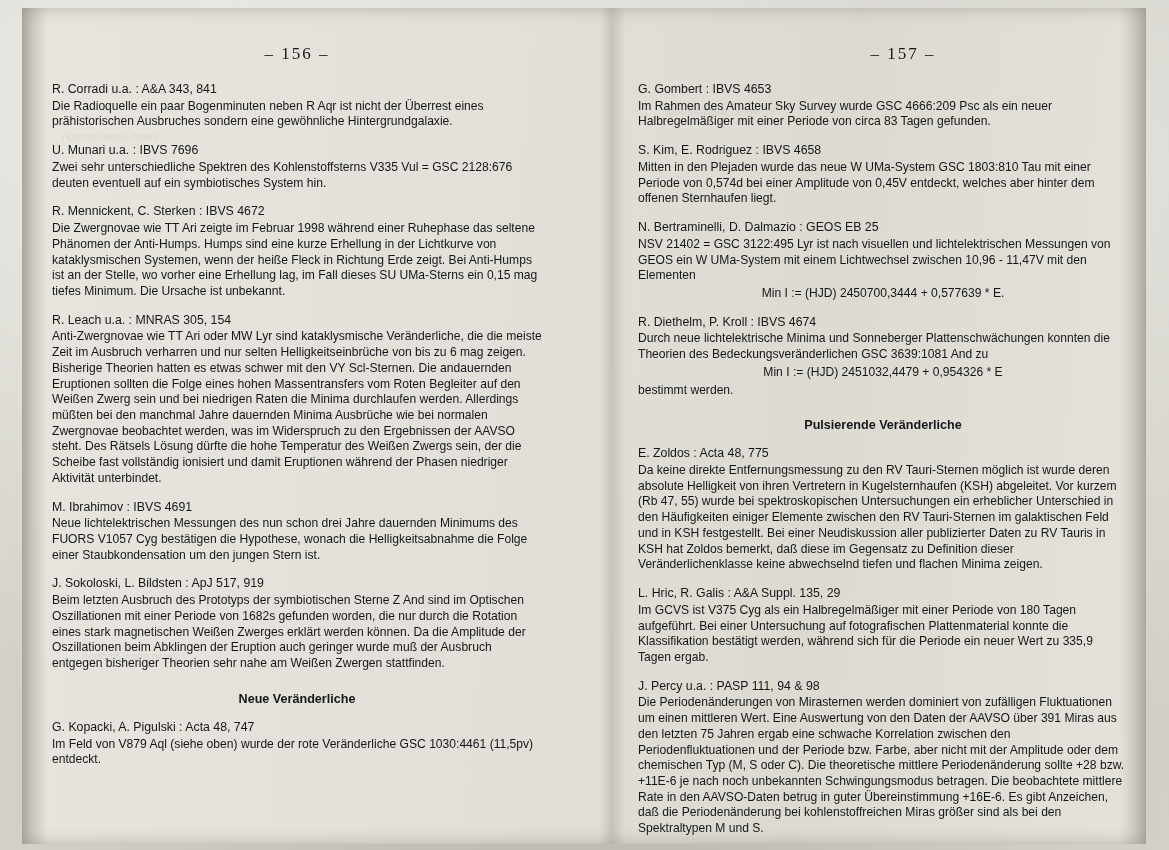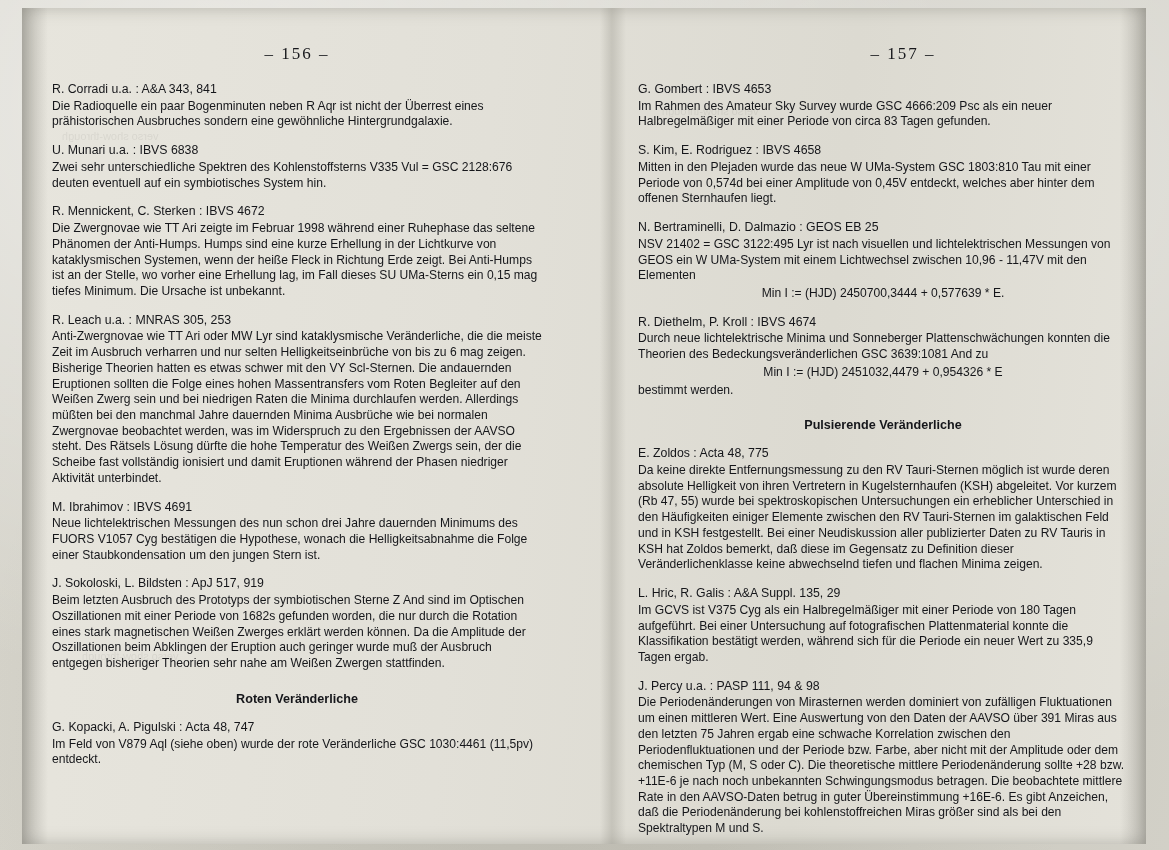--- a/index.html
+++ b/index.html
@@ -136,45 +136,45 @@
 
     <div class="col col-left">
       <div class="folio">– 156 –</div>
 
       <div class="entry">
         <div class="entry-head">R. Corradi u.a. : A&amp;A 343, 841</div>
         <div class="entry-body">Die Radioquelle ein paar Bogenminuten neben R Aqr ist nicht der Überrest eines prähistorischen Ausbruches sondern eine gewöhnliche Hintergrundgalaxie.</div>
       </div>
 
       <div class="entry">
-        <div class="entry-head">U. Munari u.a. : IBVS 6838</div>
+        <div class="entry-head">U. Munari u.a. : IBVS 7696</div>
         <div class="entry-body">Zwei sehr unterschiedliche Spektren des Kohlenstoffsterns V335 Vul = GSC 2128:676 deuten eventuell auf ein symbiotisches System hin.</div>
       </div>
 
       <div class="entry">
         <div class="entry-head">R. Mennickent, C. Sterken : IBVS 4672</div>
         <div class="entry-body">Die Zwergnovae wie TT Ari zeigte im Februar 1998 während einer Ruhephase das seltene Phänomen der Anti-Humps. Humps sind eine kurze Erhellung in der Lichtkurve von kataklysmischen Systemen, wenn der heiße Fleck in Richtung Erde zeigt. Bei Anti-Humps ist an der Stelle, wo vorher eine Erhellung lag, im Fall dieses SU UMa-Sterns ein 0,15 mag tiefes Minimum. Die Ursache ist unbekannt.</div>
       </div>
 
       <div class="entry">
-        <div class="entry-head">R. Leach u.a. : MNRAS 305, 253</div>
+        <div class="entry-head">R. Leach u.a. : MNRAS 305, 154</div>
         <div class="entry-body">Anti-Zwergnovae wie TT Ari oder MW Lyr sind kataklysmische Veränderliche, die die meiste Zeit im Ausbruch verharren und nur selten Helligkeitseinbrüche von bis zu 6 mag zeigen. Bisherige Theorien hatten es etwas schwer mit den VY Scl-Sternen. Die andauernden Eruptionen sollten die Folge eines hohen Massentransfers vom Roten Begleiter auf den Weißen Zwerg sein und bei niedrigen Raten die Minima durchlaufen werden. Allerdings müßten bei den manchmal Jahre dauernden Minima Ausbrüche wie bei normalen Zwergnovae beobachtet werden, was im Widerspruch zu den Ergebnissen der AAVSO steht. Des Rätsels Lösung dürfte die hohe Temperatur des Weißen Zwergs sein, der die Scheibe fast vollständig ionisiert und damit Eruptionen während der Phasen niedriger Aktivität unterbindet.</div>
       </div>
 
       <div class="entry">
         <div class="entry-head">M. Ibrahimov : IBVS 4691</div>
         <div class="entry-body">Neue lichtelektrischen Messungen des nun schon drei Jahre dauernden Minimums des FUORS V1057 Cyg bestätigen die Hypothese, wonach die Helligkeitsabnahme die Folge einer Staubkondensation um den jungen Stern ist.</div>
       </div>
 
       <div class="entry">
         <div class="entry-head">J. Sokoloski, L. Bildsten : ApJ 517, 919</div>
         <div class="entry-body">Beim letzten Ausbruch des Prototyps der symbiotischen Sterne Z And sind im Optischen Oszillationen mit einer Periode von 1682s gefunden worden, die nur durch die Rotation eines stark magnetischen Weißen Zwerges erklärt werden können. Da die Amplitude der Oszillationen beim Abklingen der Eruption auch geringer wurde muß der Ausbruch entgegen bisheriger Theorien sehr nahe am Weißen Zwergen stattfinden.</div>
       </div>
 
-      <div class="section-title">Roten Veränderliche</div>
+      <div class="section-title">Neue Veränderliche</div>
 
       <div class="entry">
         <div class="entry-head">G. Kopacki, A. Pigulski : Acta 48, 747</div>
         <div class="entry-body">Im Feld von V879 Aql (siehe oben) wurde der rote Veränderliche GSC 1030:4461 (11,5pv) entdeckt.</div>
       </div>
     </div>
 
     <div class="col col-right">
       <div class="folio folio-right">– 157 –</div>
 

